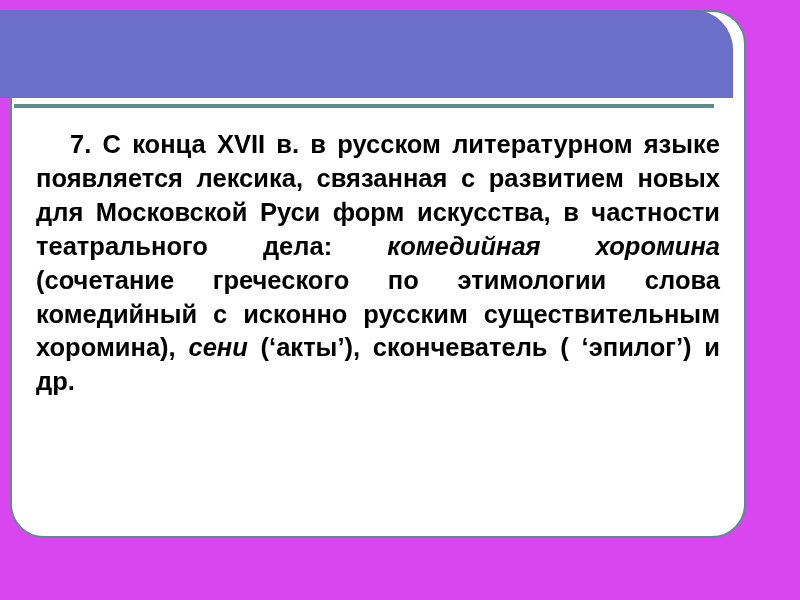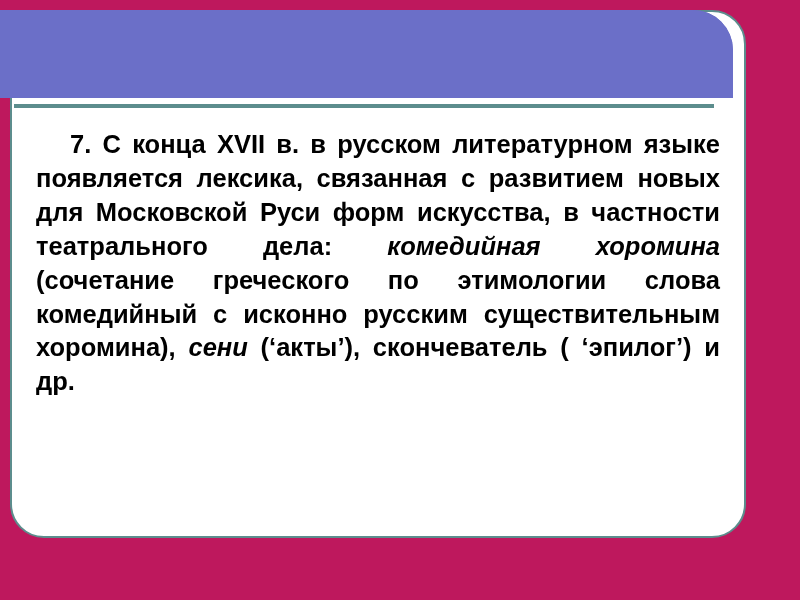--- a/index.html
+++ b/index.html
@@ -4,21 +4,21 @@
 <style>
   html, body {
     margin: 0;
     padding: 0;
     background: #ffffff;
   }
   #slide {
     position: relative;
     width: 800px;
     height: 600px;
-    background: #be185d;
+    background: #d946ef;
     overflow: hidden;
     font-family: "Liberation Sans", sans-serif;
   }
 
   
   .frame {
     position: absolute;
     left: 10px;
     top: 10px;
     width: 736px;

